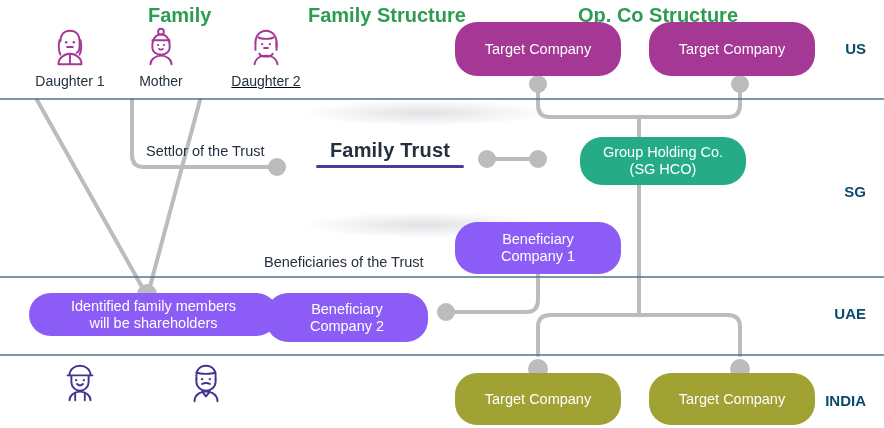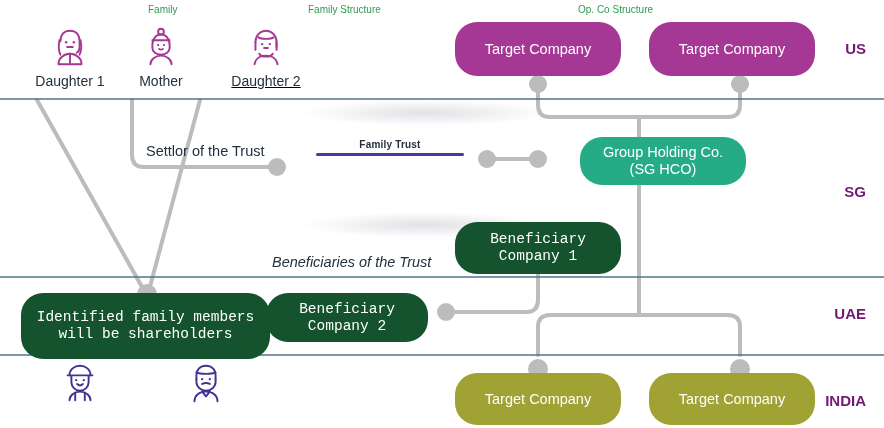--- a/index.html
+++ b/index.html
@@ -1,32 +1,32 @@
 <!DOCTYPE html>
 <html><head>
 <meta charset="utf-8">
 <style>
   html,body{margin:0;padding:0;background:#ffffff;}
   body{font-family:"Liberation Sans",sans-serif;}
   #stage{position:relative;width:884px;height:428px;overflow:hidden;background:#fff;}
   #wires{position:absolute;left:0;top:0;width:884px;height:428px;}
-  .hdr{position:absolute;font-weight:normal;font-size:10px;color:#2e9b52;white-space:nowrap;}
-  .country{position:absolute;font-weight:bold;font-size:15px;color:#701a75;white-space:nowrap;text-align:right;}
+  .hdr{position:absolute;font-weight:bold;font-size:20px;color:#2e9b52;white-space:nowrap;}
+  .country{position:absolute;font-weight:bold;font-size:15px;color:#0c4a6e;white-space:nowrap;text-align:right;}
   .node{position:absolute;display:flex;align-items:center;justify-content:center;text-align:center;
         color:#ffffff;font-size:14.5px;line-height:17px;border-radius:22px;box-sizing:border-box;padding:12px 8px;}
   .node.us{background:#a53795;}
   .node.sg{background:#25ac87;}
-  .node.uae{background:#14532d;font-family:Liberation Mono, monospace;}
+  .node.uae{background:#8b5cf6;}
   .node.india{background:#a1a234;}
   .person{position:absolute;display:flex;flex-direction:column;align-items:center;width:86px;justify-content:flex-end;}
   .person .glyph{width:46px;height:46px;}
   .person .nm{margin-top:3px;font-size:14px;color:#24303e;white-space:nowrap;}
   .plain{position:absolute;font-size:14.5px;color:#24303e;white-space:nowrap;}
   .trust{position:absolute;display:flex;flex-direction:column;align-items:center;}
-  .trust .tt{font-size:10px;font-weight:bold;color:#24303e;letter-spacing:.2px;}
+  .trust .tt{font-size:20px;font-weight:bold;color:#24303e;letter-spacing:.2px;}
   .trust .rule{margin-top:3px;height:3px;width:148px;background:#4a3a9e;border-radius:2px;}
   .shadow{position:absolute;border-radius:50%;
           background:radial-gradient(ellipse at center, rgba(150,158,170,.30) 0%, rgba(150,158,170,0) 70%);}
 </style>
 </head>
 <body>
 
 <div id="stage">
 
   <div class="shadow" style="left:300px;top:100px;width:250px;height:26px;"></div>
@@ -140,21 +140,21 @@
       <circle cx="20" cy="20" r="1.2" fill="#453191" stroke="none"></circle>
       <circle cx="28" cy="20" r="1.2" fill="#453191" stroke="none"></circle>
       <path d="M20 25c2-1 6-1 8 0"></path>
       <path d="M12 43c0-6 5-10 12-10s12 4 12 10"></path>
       <path d="M20 33l4 5 4-5"></path>
     </svg>
     <div class="nm">Father</div>
   </div>
 
   <div class="plain" style="left:146px;top:143px;text-align:right;">Settlor of the Trust</div>
-  <div class="plain" style="left:272px;top:254px;font-style:italic;">Beneficiaries of the Trust</div>
+  <div class="plain" style="left:264px;top:254px;">Beneficiaries of the Trust</div>
 
   <div class="trust" style="left:316px;top:139px;">
     <div class="tt">Family Trust</div>
     <div class="rule"></div>
   </div>
 
   <div class="node us" style="left:455px;top:22px;width:166px;height:54px;">
     <span>Target Company</span>
   </div>
   <div class="node us" style="left:649px;top:22px;width:166px;height:54px;">
@@ -168,21 +168,21 @@
     </span>
   </div>
 
   <div class="node uae" style="left:455px;top:222px;width:166px;height:52px;">
     <span>
       <span>Beneficiary</span><br>
       <span>Company 1</span>
     </span>
   </div>
 
-  <div class="node uae" style="left:21px;top:293px;width:249px;height:66px;">
+  <div class="node uae" style="left:29px;top:293px;width:249px;height:43px;">
     <span>
       <span>Identified family members</span><br>
       <span>will be shareholders</span>
     </span>
   </div>
 
   <div class="node uae" style="left:266px;top:293px;width:162px;height:49px;">
     <span>
       <span>Beneficiary</span><br>
       <span>Company 2</span>

